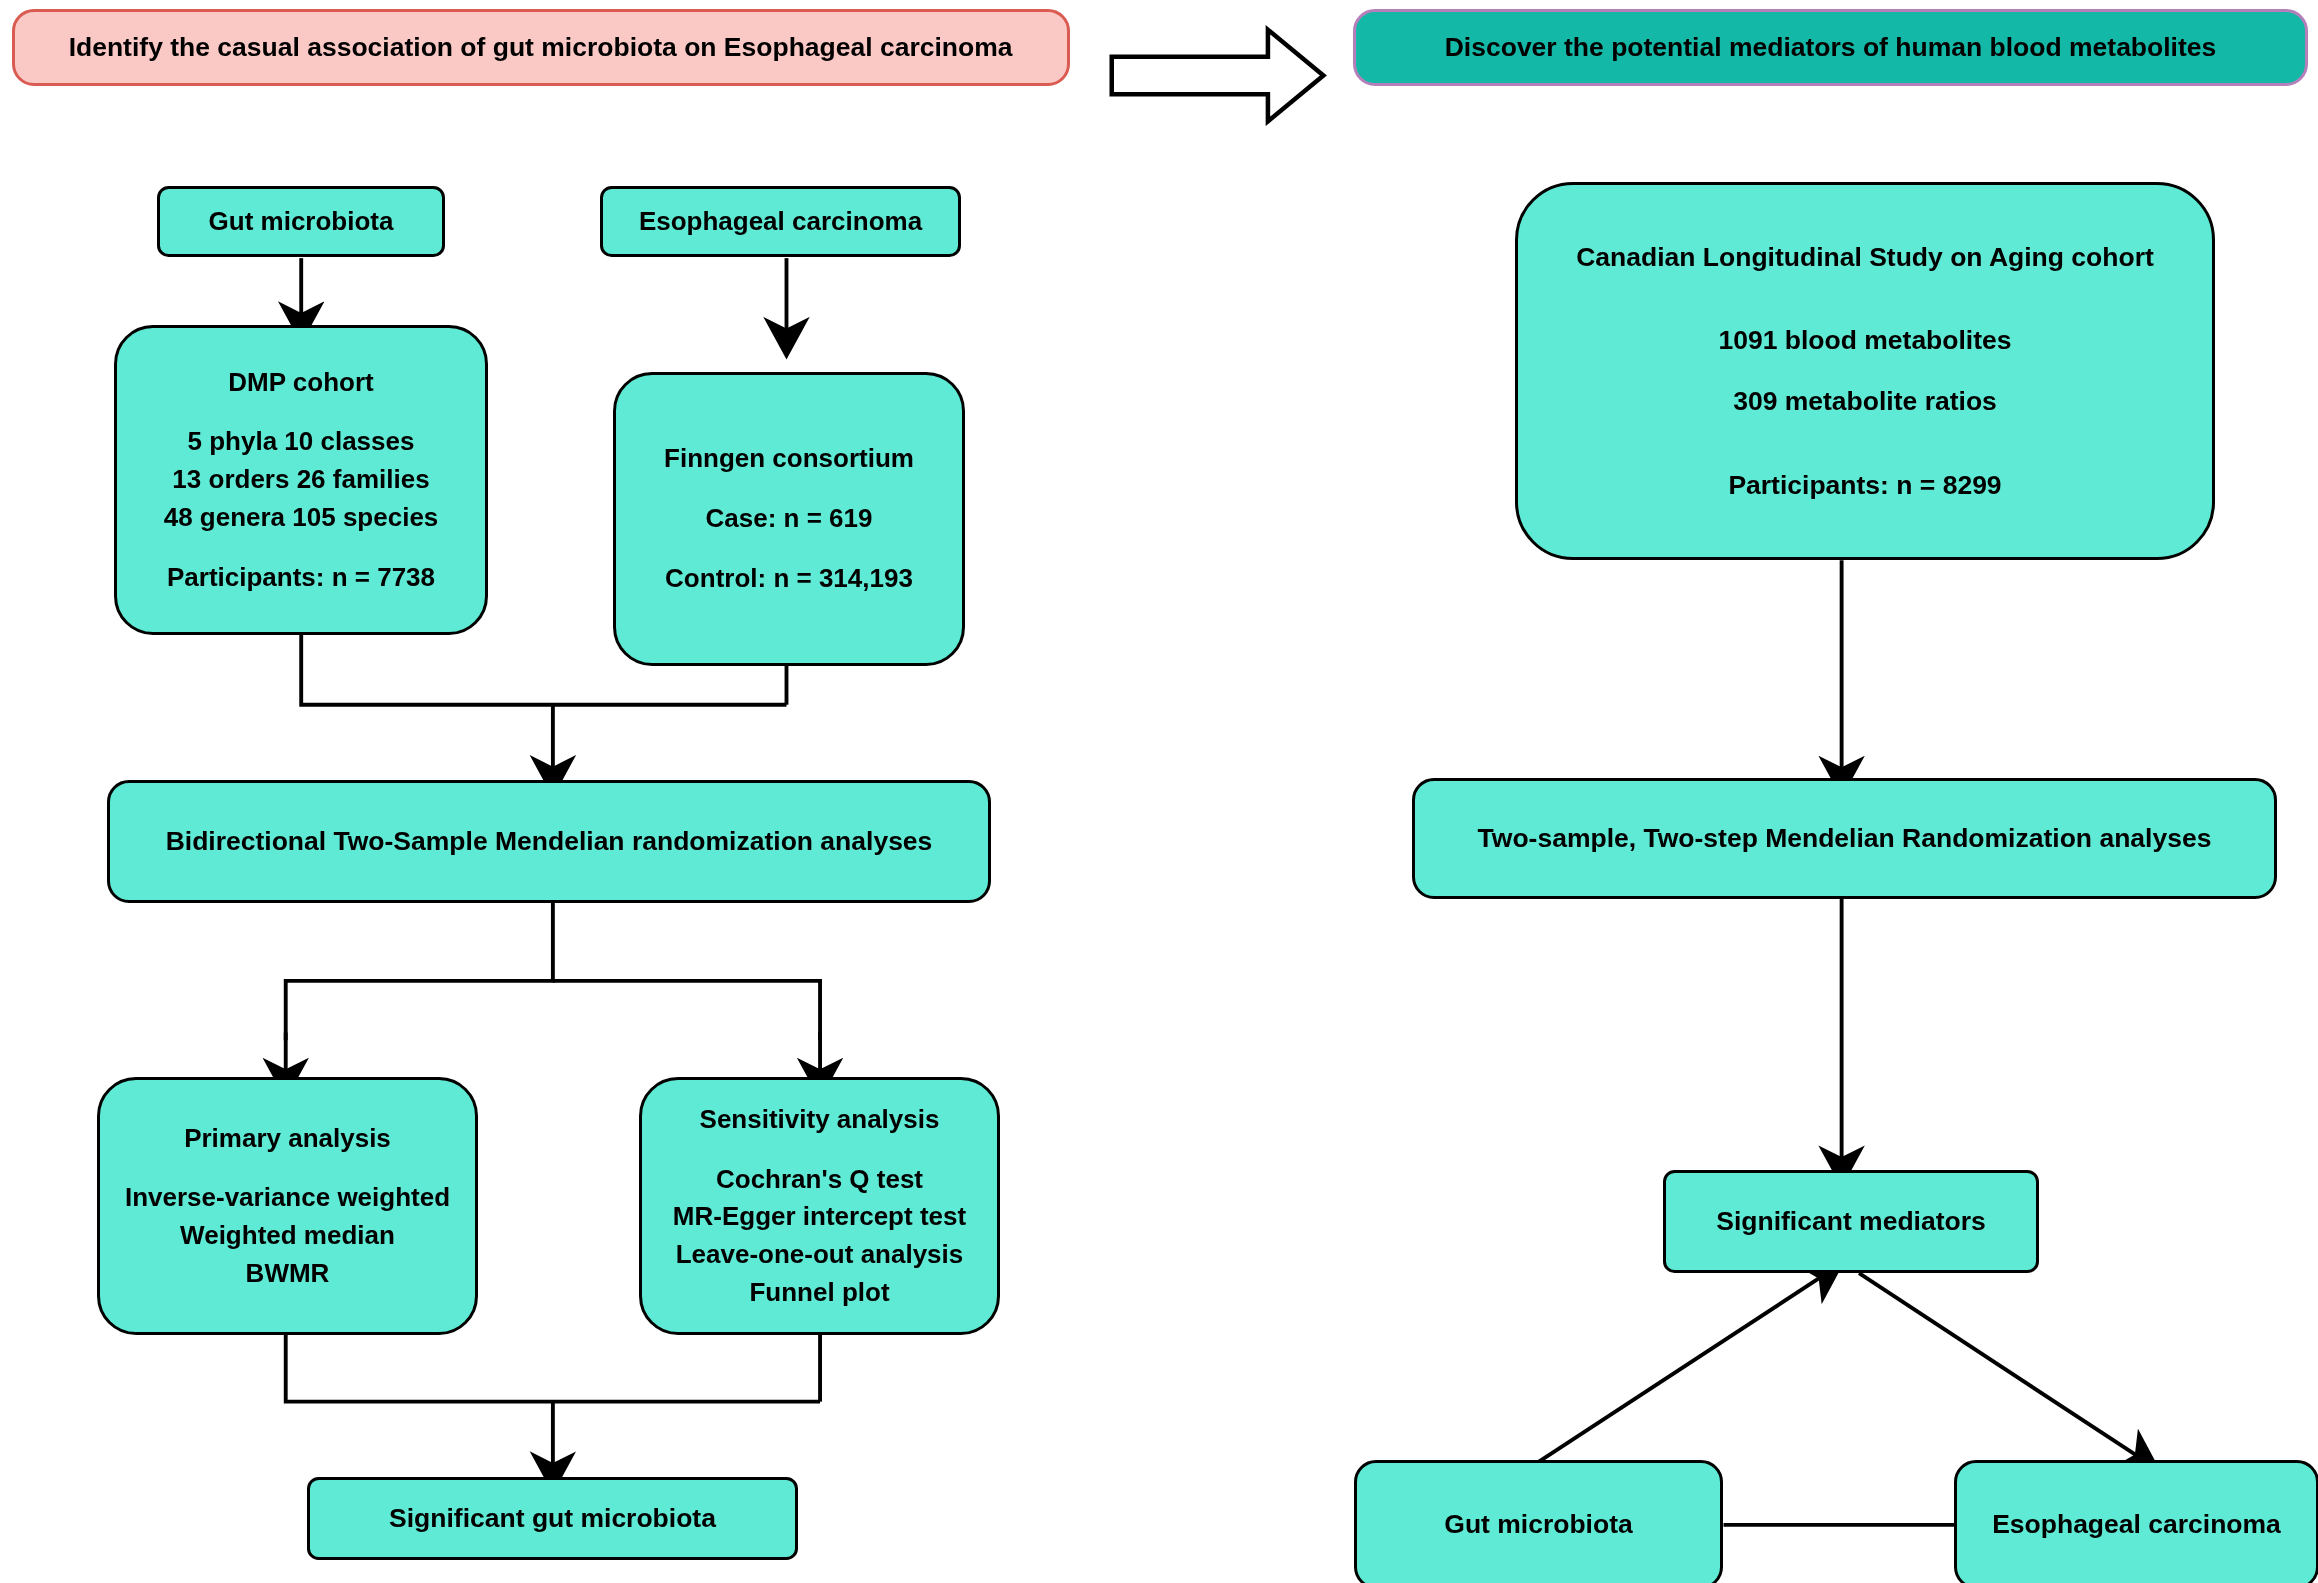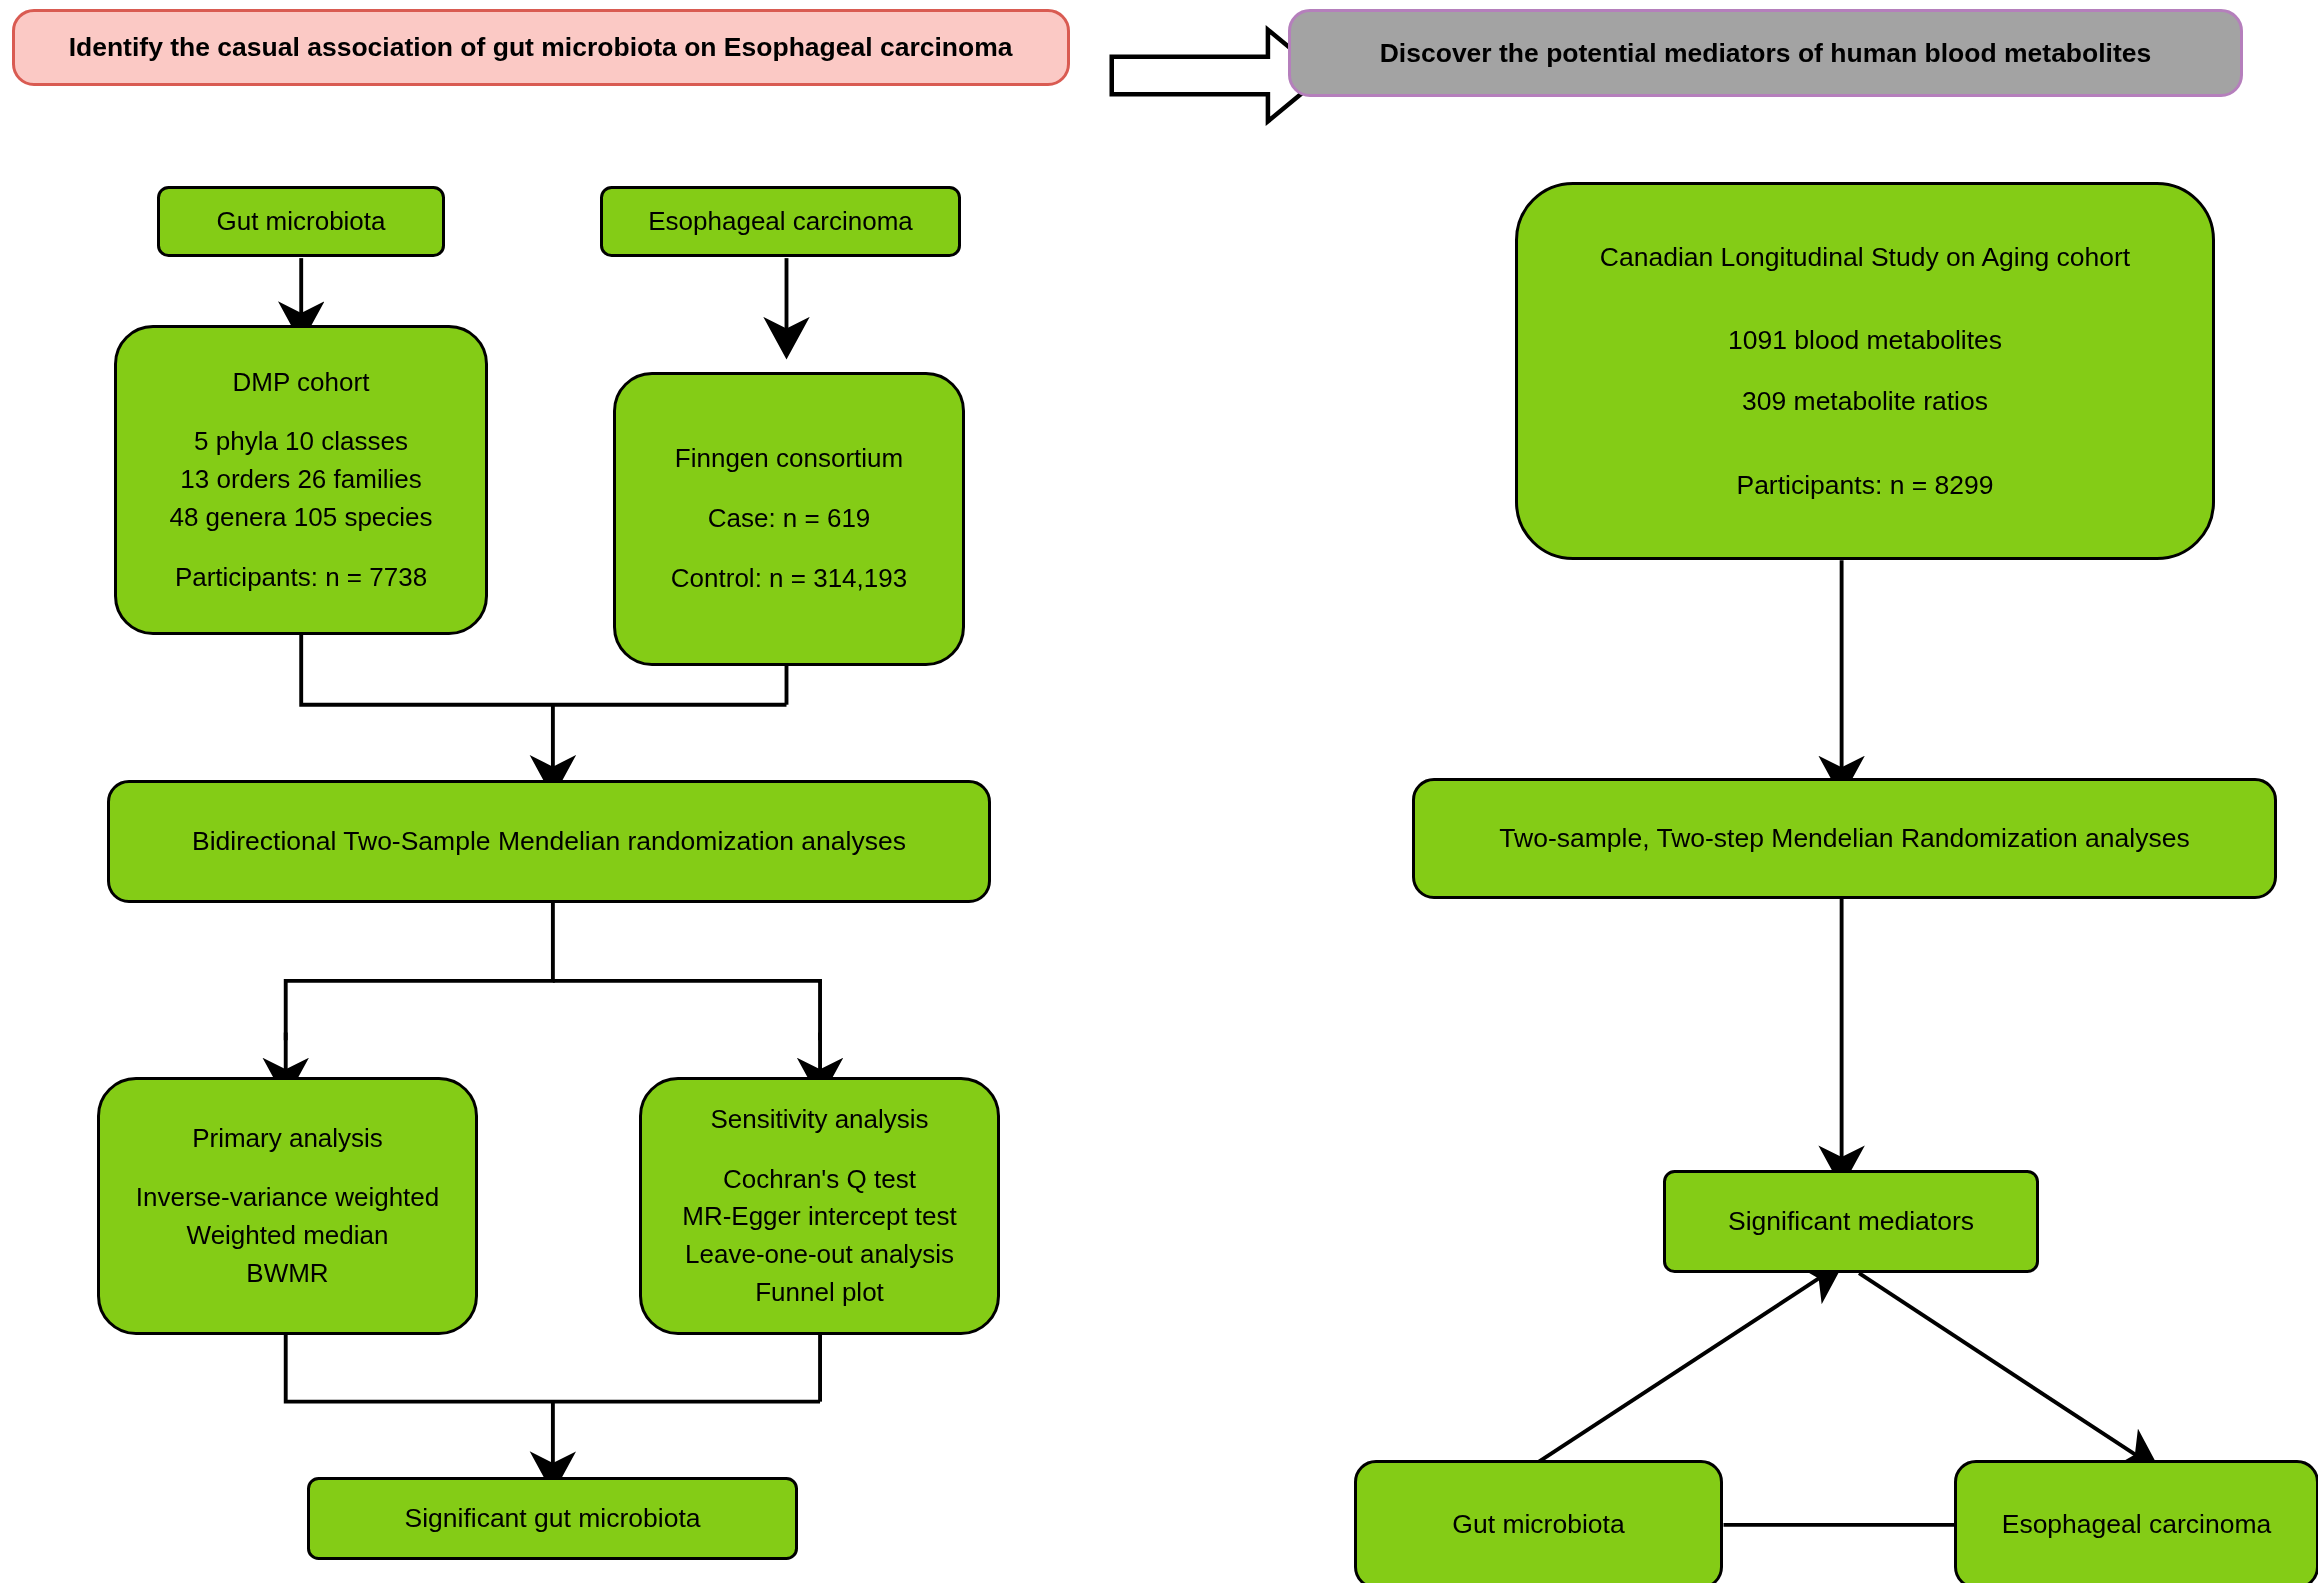--- a/index.html
+++ b/index.html
@@ -19,29 +19,29 @@
     position: absolute;
     left: 0;
     top: 0;
     width: 2319px;
     height: 1583px;
     pointer-events: none;
   }
   .node {
     position: absolute;
     box-sizing: border-box;
-    background: #84cc16;
+    background: #5eead4;
     border: 3.2px solid #000000;
     display: flex;
     flex-direction: column;
     align-items: center;
     justify-content: center;
     text-align: center;
     color: #000000;
-    font-weight: normal;
+    font-weight: bold;
     line-height: 1.45;
   }
   .node.header {
     border-width: 3.9px;
     font-weight: bold;
     justify-content: center;
   }
   .node .ln { display: block; width: 100%; }
   .node .gap { display: block; height: 0.85em; }
   .r-sm { border-radius: 11.6px; }
@@ -93,22 +93,22 @@
 
       <path d="M1722,88 L1964,88 L1964,46 L2050,117 L1964,188 L1964,146 L1722,146 Z" fill="#ffffff" stroke="#000000" stroke-width="7"></path>
     </g>
   </svg>
 
   <div class="node header r-md" style="left:11.6px; top:9px; width:1058px; height:77px; font-size:26.5px;
               background:#fbc9c5; border-color:#d95b52;">
     <span class="ln">Identify the casual association of gut microbiota on Esophageal carcinoma</span>
   </div>
 
-  <div class="node header r-md" style="left:1288px; top:9px; width:955px; height:88px; font-size:26.5px;
-              background:#a3a3a3; border-color:#b57fbc;">
+  <div class="node header r-md" style="left:1353px; top:9px; width:955px; height:77px; font-size:26.5px;
+              background:#14b8a6; border-color:#b57fbc;">
     <span class="ln">Discover the potential mediators of human blood metabolites</span>
   </div>
 
   <div class="node r-sm" style="left:157px; top:186px; width:288px; height:71px; font-size:26px;">
     <span class="ln">Gut microbiota</span>
   </div>
 
   <div class="node r-sm" style="left:600px; top:186px; width:361px; height:71px; font-size:26px;">
     <span class="ln">Esophageal carcinoma</span>
   </div>

